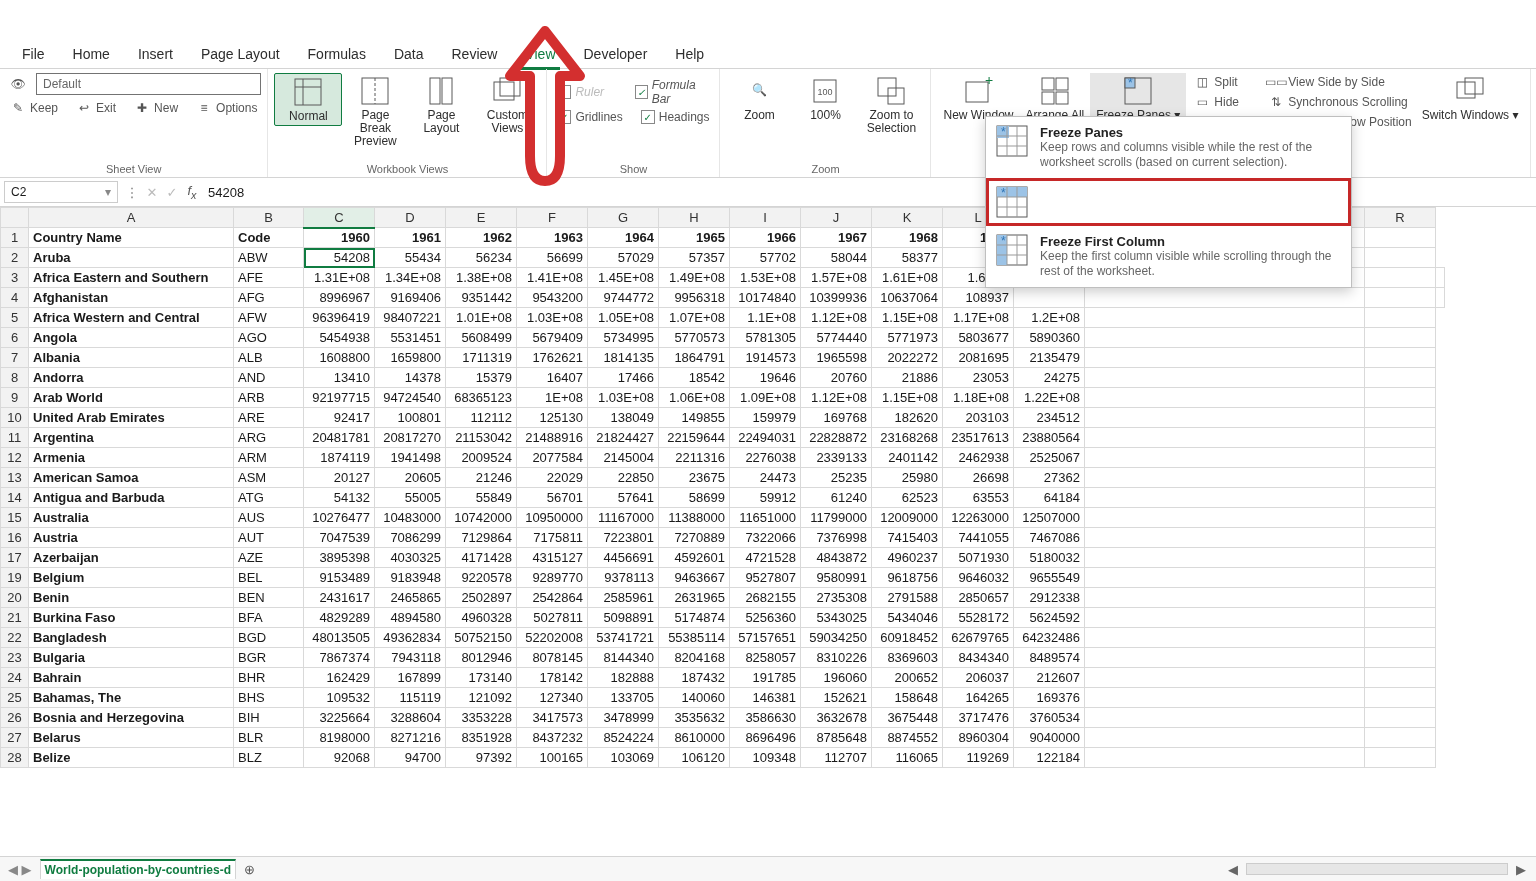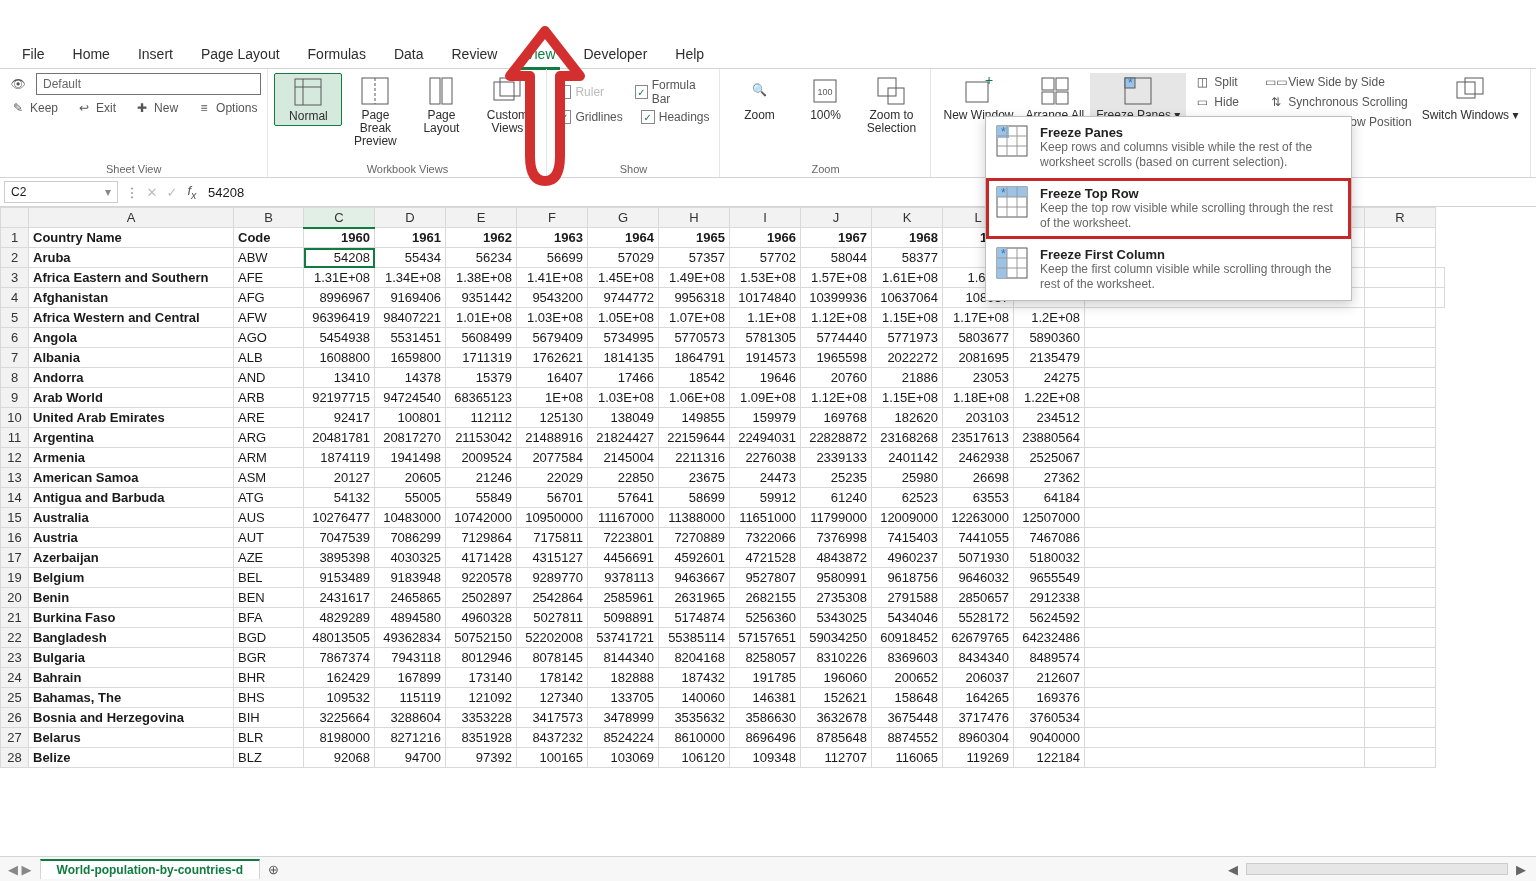--- a/index.html
+++ b/index.html
@@ -32,21 +32,21 @@
   table.grid th { background:#f2f2f2; color:#333; font-weight:normal; text-align:center; }
   table.grid th.rowhdr { width:28px; text-align:center; }
   td.num { text-align:right; }
   td.bold, th.bold { font-weight:600; }
   .sel-col { background:#e2efe7 !important; border-bottom:2px solid #107c41 !important; }
   .sel-row { color:#107c41; }
   .sel-cell { outline:2px solid #107c41; outline-offset:-2px; background:#fff; }
 
   .tabstrip { position:fixed; bottom:0; left:0; right:0; height:24px; border-top:1px solid #d4d4d4; display:flex; align-items:center; background:#f7f7f7; }
   .tab-nav { padding:0 8px; color:#888; display:flex; gap:6px; }
-  .tab { padding:2px 16px; background:#fff; border:1px solid #d4d4d4; border-bottom:none; font-size:12px; color:#107c41; font-weight:600; border-top:2px solid #107c41; }
+  .tab { padding:2px 4px; background:#fff; border:1px solid #d4d4d4; border-bottom:none; font-size:12px; color:#107c41; font-weight:600; border-top:2px solid #107c41; }
   .tab-add { padding:0 8px; color:#555; }
   .tab-right { margin-left:auto; display:flex; align-items:center; gap:8px; padding-right:10px; color:#666; }
 
   
   .dropdown { position:absolute; top:116px; left:985px; width:365px; background:#fff; border:1px solid #bfbfbf; box-shadow:0 4px 12px rgba(0,0,0,.2); z-index:50; }
   .dd-item { display:flex; padding:8px 10px; gap:12px; }
   .dd-item.highlight { outline:3px solid #c62828; outline-offset:-3px; }
   .dd-icon { width:32px; height:32px; flex-shrink:0; }
   .dd-text strong { font-size:13px; color:#222; }
   .dd-text span { font-size:12px; color:#666; display:block; line-height:1.25; }
@@ -140,21 +140,21 @@
             </svg>
           </div>
         <span>Custom Views</span>
       </div>
     </div>
     <div class="rgroup-label">Workbook Views</div>
   </div>
 
   <div class="rgroup">
     <div class="rgroup-body col" style="padding-top:4px;">
-      <div style="display:flex; gap:23px;">
+      <div style="display:flex; gap:23px;font-style:italic;">
         <label class="small-row">
             <span class="cb"></span>
             <span style="color:#bbb;">Ruler</span>
           </label>
         <label class="small-row">
             <span class="cb">✓</span>
             <span>Formula Bar</span>
           </label>
       </div>
       <div style="display:flex; gap:10px;">
@@ -831,21 +831,20 @@
         </svg></div>
       <div class="dd-text"><strong>Freeze Panes</strong><span>Keep rows and columns visible while the rest of the worksheet scrolls (based on current selection).</span></div>
     </div>
     <div class="dd-item highlight">
       <div class="dd-icon"><svg width="32" height="32">
           <rect x="1" y="1" width="30" height="30" fill="none" stroke="#595959"></rect>
           <rect x="1" y="1" width="30" height="10" fill="#9cc3e6"></rect>
           <path d="M1 11h30M1 21h30M11 1v30M21 1v30" stroke="#999" fill="none"></path>
           <text x="5" y="11" font-size="12" fill="#2e75b6">*</text>
         </svg></div>
-      <div class="dd-text"><strong>Freeze Top Row</strong><span>Keep the top row visible while scrolling through the rest of the worksheet.</span></div>
     </div>
     <div class="dd-item">
       <div class="dd-icon"><svg width="32" height="32">
           <rect x="1" y="1" width="30" height="30" fill="none" stroke="#595959"></rect>
           <rect x="1" y="1" width="10" height="30" fill="#9cc3e6"></rect>
           <path d="M1 11h30M1 21h30M11 1v30M21 1v30" stroke="#999" fill="none"></path>
           <text x="5" y="11" font-size="12" fill="#2e75b6">*</text>
         </svg></div>
       <div class="dd-text"><strong>Freeze First Column</strong><span>Keep the first column visible while scrolling through the rest of the worksheet.</span></div>
     </div>

